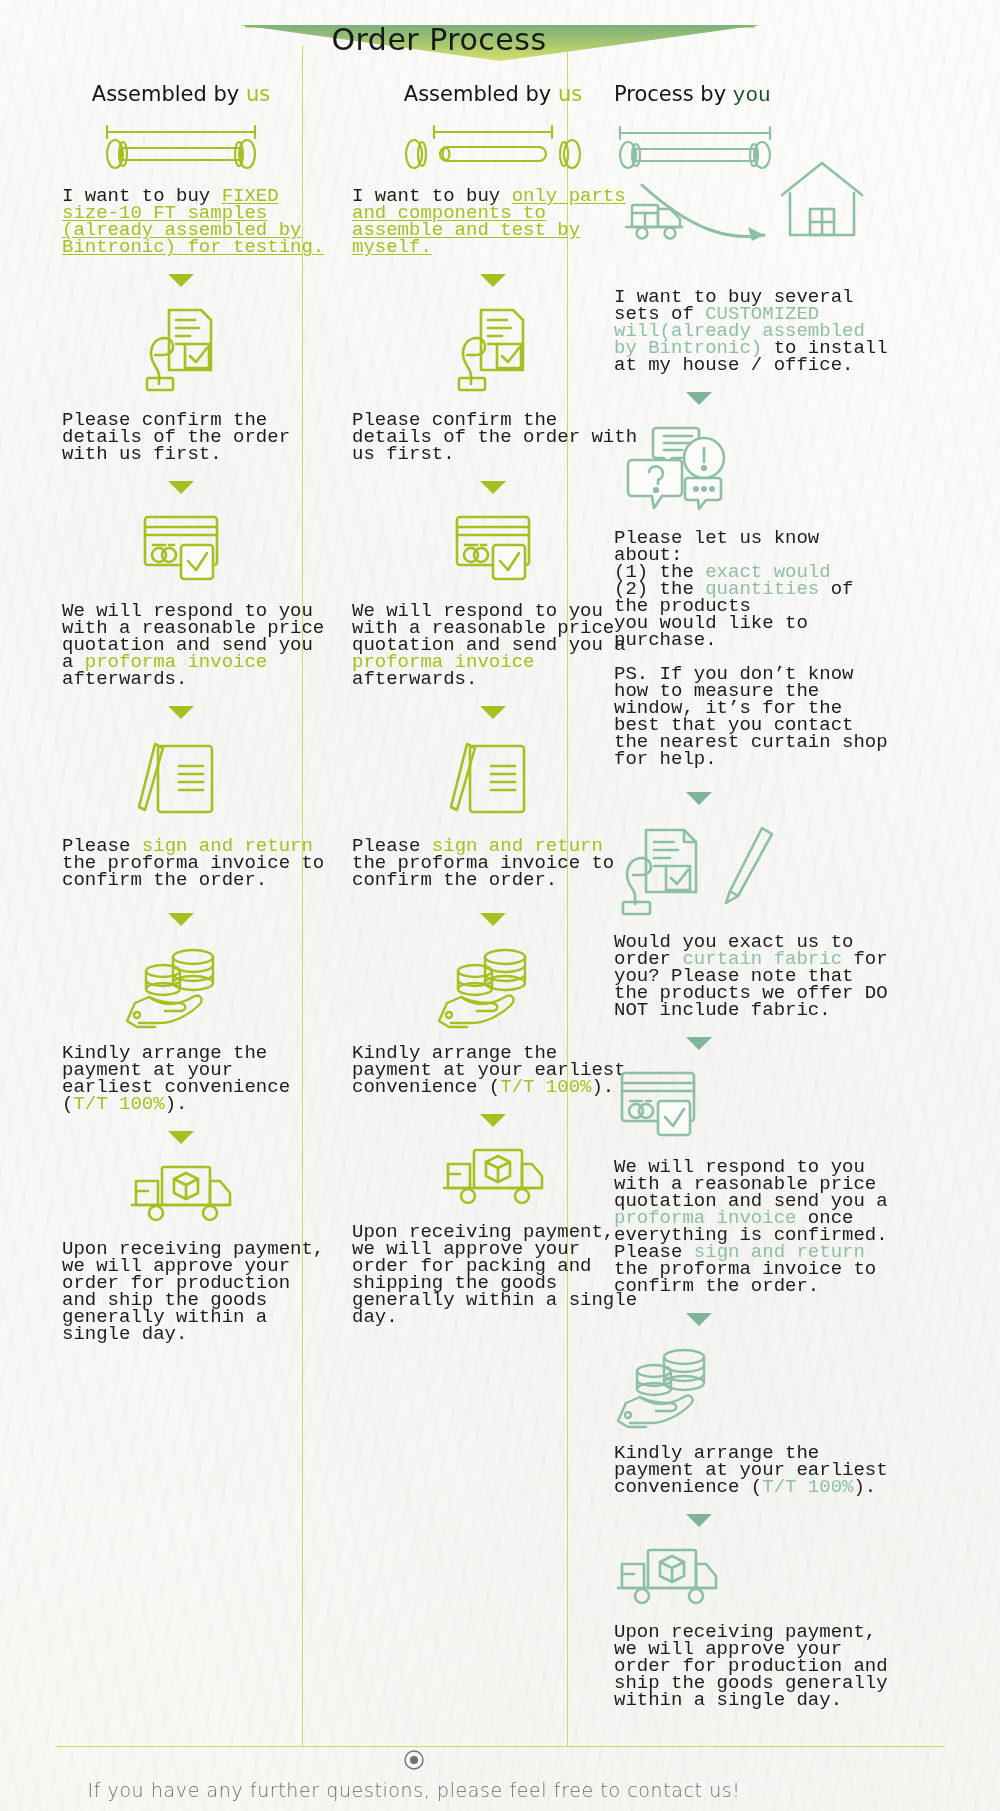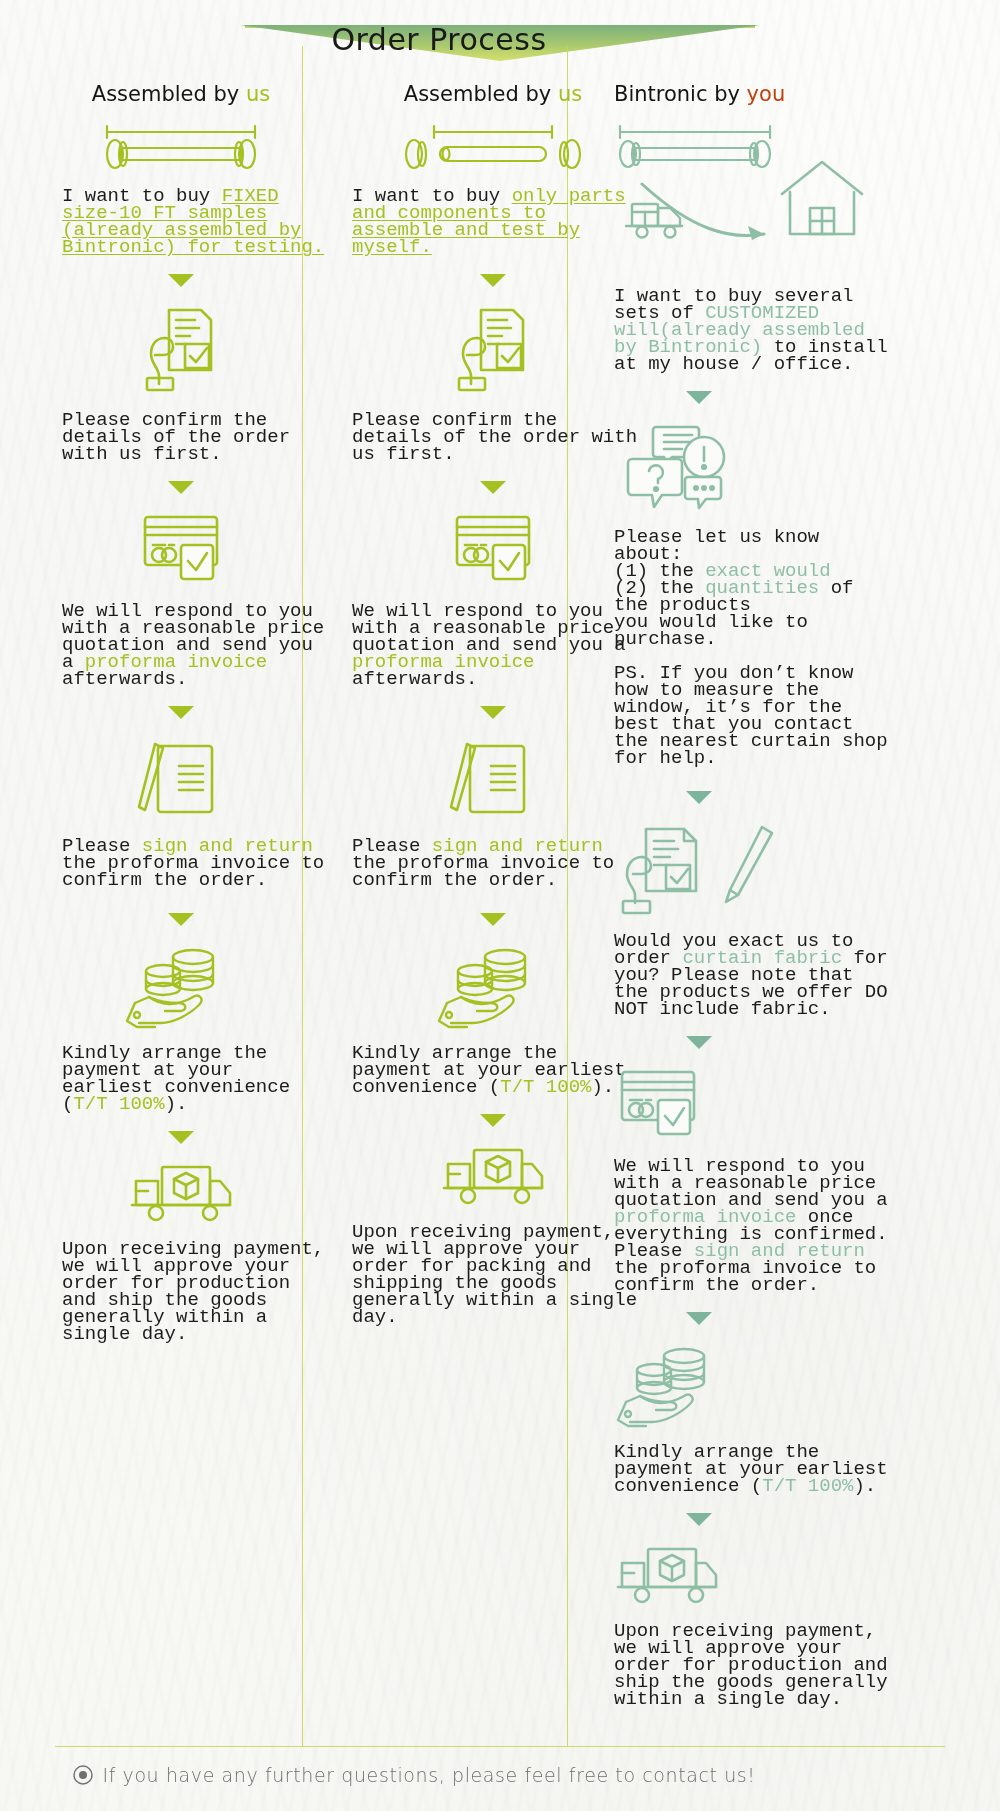--- a/index.html
+++ b/index.html
@@ -39,21 +39,21 @@
   .col1{ left:36px; }
   .col2{ left:348px; }
   .col3{ left:608px; }
 
   .col-head{
     text-align:center; font-size:21px; color:#141414; font-weight:400;
     font-family:"DejaVu Sans","Liberation Sans",sans-serif; padding-top:8px;
   }
   .col3 .col-head{ text-align:left; padding-left:6px; }
   .col-head .hl-lime{ color:#a4c121; }
-  .col-head .hl-sage{ color:#c2410c; }
+  .col-head .hl-sage{ color:#14532d;font-family:Liberation Mono, monospace; }
 
   .icon-row{ display:flex; justify-content:center; align-items:center; }
   .col3 .icon-row{ justify-content:flex-start; padding-left:4px; }
 
   .arrow{ display:flex; justify-content:center; }
   .col3 .arrow{ justify-content:flex-start; padding-left:76px; }
 
   .step-text{
     font-size:19px; line-height:17px; color:#1c1c1c;
     font-family:Liberation Mono, monospace;
@@ -66,21 +66,21 @@
   .sage{ color:#8ebfa5; }
   .u{ text-decoration:underline; text-underline-offset:2px; }
 
   .gap-s{ height:10px; }
   .gap-m{ height:16px; }
   .gap-l{ height:22px; }
 
   
   .footer{
     position:absolute; left:0; bottom:0; width:828px; height:72px;
-    display:flex; align-items:center; justify-content:center; gap:8px;
+    display:flex; align-items:center; justify-content:center; gap:8px;flex-direction:column;
   }
   .footer-text{
     font-size:19px; color:#6e6e6e; letter-spacing:.6px; font-weight:300;
     font-family:"DejaVu Sans","Liberation Sans",sans-serif;
   }
   svg{ display:block; }
 </style>
 </head>
 <body>
 
@@ -413,21 +413,21 @@
               <circle cx="84" cy="52" r="7"></circle>
           </g>
         </svg>
       </div>
       <div class="gap-m"></div>
       <div class="step-text"><span>Upon receiving payment, we will approve your order for packing and shipping the goods generally within a single day.</span></div>
     </div>
 
     <div class="col col3 c3">
       <div class="col-head">
-        <span>Bintronic by </span><span class="hl-sage">you</span>
+        <span>Process by </span><span class="hl-sage">you</span>
       </div>
 
       <div class="gap-m"></div>
       <div class="icon-row">
         <svg width="270" height="150" viewBox="0 0 270 150">
           <g stroke="#8ebfa5" stroke-width="2.2" fill="none" stroke-linecap="round" stroke-linejoin="round">
             <line x1="8" y1="10" x2="158" y2="10"></line>
             <line x1="8" y1="4" x2="8" y2="16"></line>
             <line x1="158" y1="4" x2="158" y2="16"></line>
             <rect x="22" y="26" width="122" height="12" rx="2"></rect>

